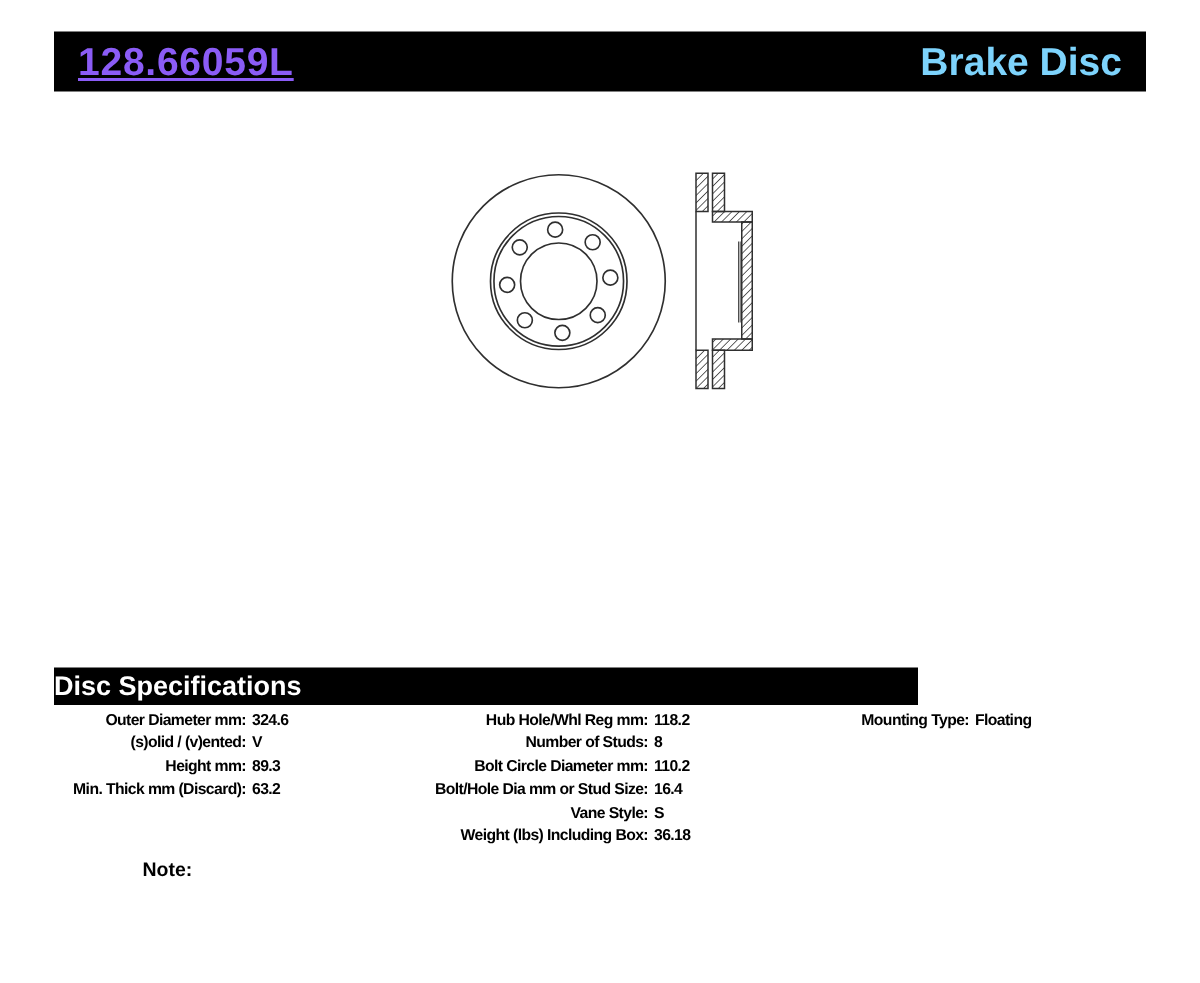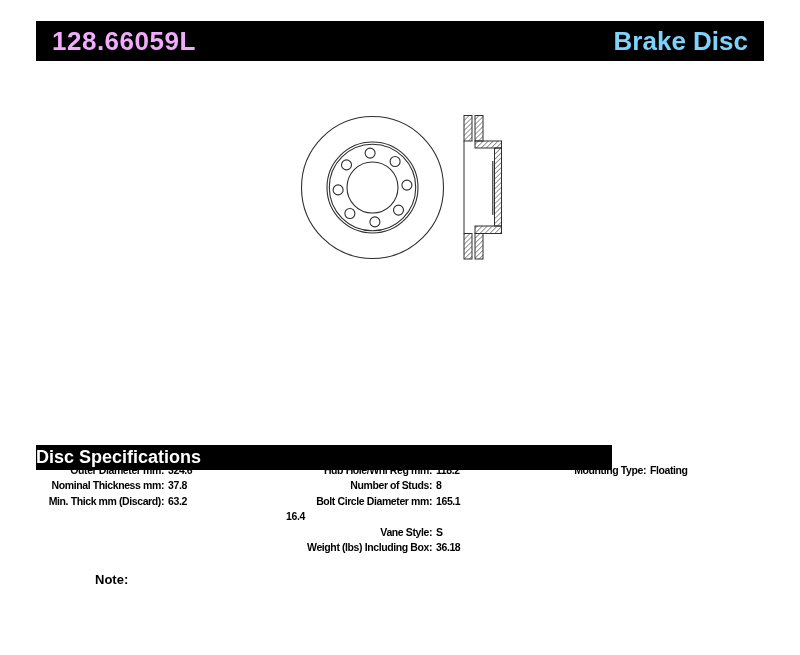--- a/index.html
+++ b/index.html
@@ -2,30 +2,30 @@
 <html><head>
 <meta charset="utf-8">
 <style>
   html,body{margin:0;padding:0;background:#fff;}
   .page{position:relative;width:800px;height:655px;background:#ffffff;overflow:hidden;
         font-family:"Liberation Sans", sans-serif;color:#000;}
   
   .header-bar{position:absolute;left:36px;top:21px;width:728px;height:40px;background:#000;
               display:flex;align-items:center;justify-content:space-between;
               padding:0 16px;box-sizing:border-box;}
-  .header-bar .part-no{color:#f0abfc;font-size:26px;font-weight:bold;letter-spacing:0.5px;}
+  .header-bar .part-no{color:#8b5cf6;font-size:26px;font-weight:bold;letter-spacing:0.5px;text-decoration:underline;}
   .header-bar .prod-type{color:#7dd3fc;font-size:26px;font-weight:bold;}
   
   .drawing{position:absolute;left:288px;top:98px;width:228px;height:176px;}
   
   .spec-bar{position:absolute;left:36px;top:445px;width:576px;height:25px;background:#000;
             display:flex;align-items:center;}
   .spec-bar span{color:#fff;font-size:18px;font-weight:bold;}
   
-  .spec-col{position:absolute;top:463px;font-size:10.5px;font-weight:bold;
+  .spec-col{position:absolute;top:473px;font-size:10.5px;font-weight:bold;
             letter-spacing:-0.4px;line-height:15.4px;}
   .spec-col .spec-row{display:flex;white-space:nowrap;}
   .spec-col .spec-label{display:inline-block;text-align:right;}
   .spec-col .spec-value{display:inline-block;margin-left:4px;text-align:right;}
   .col-left{left:36px;}   .col-left  .spec-label{width:128px;}
   .col-mid{left:282px;}   .col-mid   .spec-label{width:150px;}
   .col-right{left:538px;} .col-right .spec-label{width:108px;}
   
   .note{position:absolute;left:95px;top:572px;font-size:13px;font-weight:bold;}
 </style>
@@ -86,43 +86,48 @@
   <div class="spec-bar">
     <span>Disc Specifications</span>
   </div>
 
   <div class="spec-col col-left">
     <div class="spec-row">
       <span class="spec-label">Outer Diameter mm:</span>
       <span class="spec-value">324.6</span>
     </div>
     <div class="spec-row">
-      <span class="spec-label">Nominal Thickness mm:</span>
-      <span class="spec-value">37.8</span>
+      <span class="spec-label">(s)olid / (v)ented:</span>
+      <span class="spec-value">V</span>
+    </div>
+    <div class="spec-row">
+      <span class="spec-label">Height mm:</span>
+      <span class="spec-value">89.3</span>
     </div>
     <div class="spec-row">
       <span class="spec-label">Min. Thick mm (Discard):</span>
       <span class="spec-value">63.2</span>
     </div>
   </div>
 
   <div class="spec-col col-mid">
     <div class="spec-row">
       <span class="spec-label">Hub Hole/Whl Reg mm:</span>
       <span class="spec-value">118.2</span>
     </div>
     <div class="spec-row">
       <span class="spec-label">Number of Studs:</span>
       <span class="spec-value">8</span>
     </div>
     <div class="spec-row">
       <span class="spec-label">Bolt Circle Diameter mm:</span>
-      <span class="spec-value">165.1</span>
+      <span class="spec-value">110.2</span>
     </div>
     <div class="spec-row">
+      <span class="spec-label">Bolt/Hole Dia mm or Stud Size:</span>
       <span class="spec-value">16.4</span>
     </div>
     <div class="spec-row">
       <span class="spec-label">Vane Style:</span>
       <span class="spec-value">S</span>
     </div>
     <div class="spec-row">
       <span class="spec-label">Weight (lbs) Including Box:</span>
       <span class="spec-value">36.18</span>
     </div>

